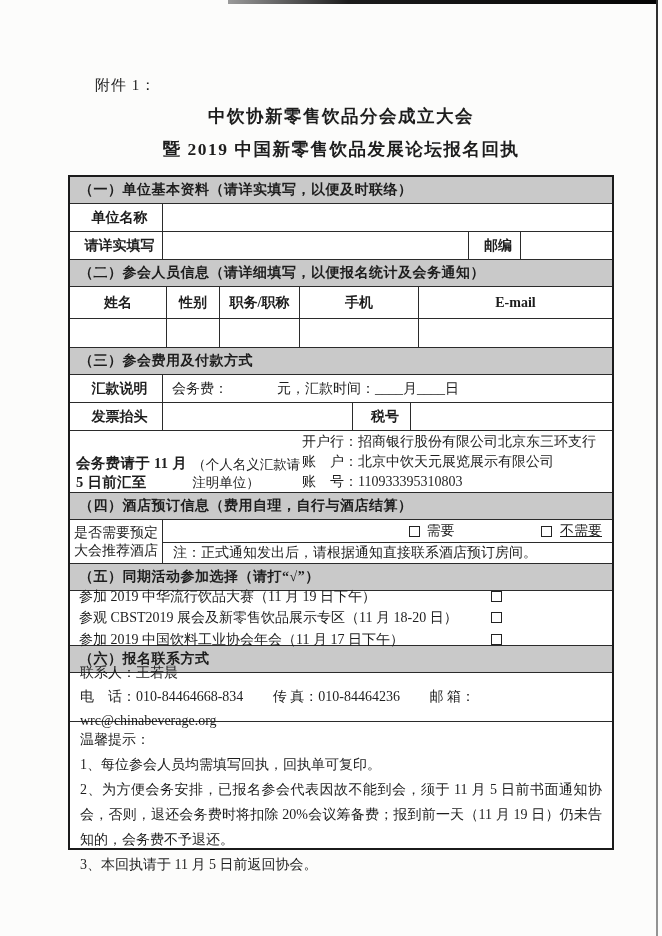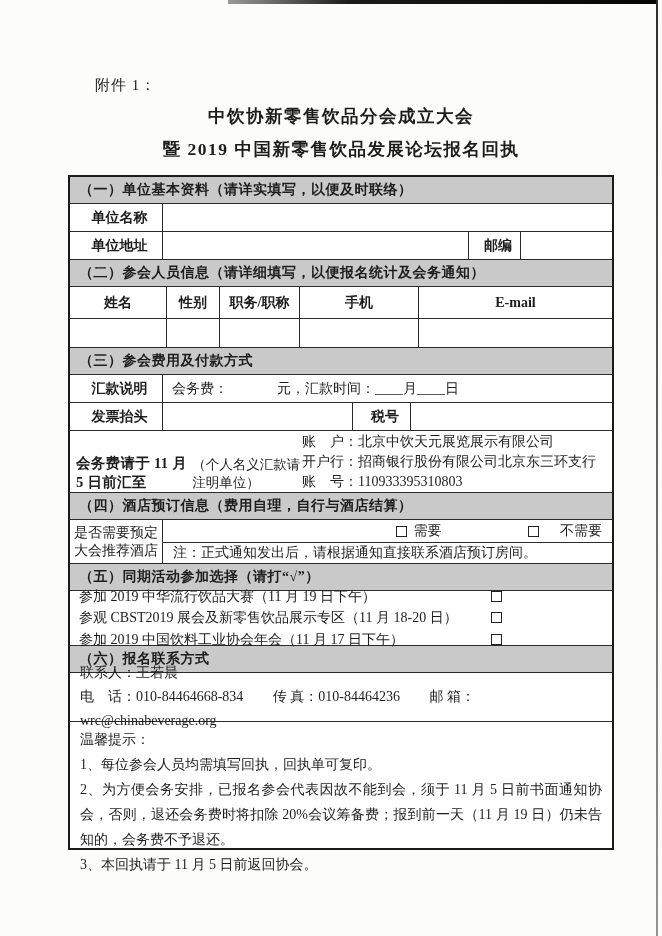--- a/index.html
+++ b/index.html
@@ -63,21 +63,21 @@
   .hotel-sub.opts { height:27px;justify-content:flex-end; }
   .hotel-sub.note { height:25px; border-top:1px solid #2b2b2b; }
 
   .cbx {
     display:inline-block; width:11px; height:11px;
     border:1.5px solid #222; background:#fff;
     vertical-align:middle; box-sizing:border-box;
   }
   .opt-label { margin-left:7px; }
   .opt2 { margin-left:86px; }
-  .opt2 .opt-label { margin-left:18px; }
+  .opt2 .opt-label { margin-left:5px;text-decoration:underline; }
 
   .acts { flex-direction:column; align-items:stretch; justify-content:center; padding:4px 9px; }
   .act-item { position:relative; line-height:21.5px; }
   .act-item .cbx { position:absolute; left:412px; top:5px; }
 
   .contact { flex-direction:column; align-items:flex-start; justify-content:center; padding:2px 10px; line-height:24px; }
   .contact .sp { margin-right:26px; }
 
   .notes { flex-direction:column; align-items:stretch; justify-content:flex-start; padding:5px 10px 0 10px; }
   .notes .nt { font-weight:normal; line-height:25px; }
@@ -97,21 +97,21 @@
   <div class="tbl">
 
     <div class="row first" style="height:26px">
       <div class="band grow">（一）单位基本资料（请详实填写，以便及时联络）</div>
     </div>
     <div class="row" style="height:28px">
       <div class="cell lbl" style="flex:0 0 92px">单位名称</div>
       <div class="cell grow pad"></div>
     </div>
     <div class="row" style="height:28px">
-      <div class="cell lbl" style="flex:0 0 92px">单位地址</div>
+      <div class="cell lbl" style="flex:0 0 92px">请详实填写</div>
       <div class="cell pad" style="flex:0 0 306px"></div>
       <div class="cell lbl" style="flex:0 0 52px">邮编</div>
       <div class="cell grow pad"></div>
     </div>
 
     <div class="row" style="height:27px">
       <div class="band grow">（二）参会人员信息（请详细填写，以便报名统计及会务通知）</div>
     </div>
     <div class="row" style="height:32px">
       <div class="cell colhead" style="flex:0 0 96px">姓名</div>
@@ -140,22 +140,22 @@
       <div class="cell pad" style="flex:0 0 190px"></div>
       <div class="cell lbl" style="flex:0 0 58px">税号</div>
       <div class="cell grow pad"></div>
     </div>
     <div class="row" style="height:62px">
       <div class="cell payto-left" style="border-left:none">
         <div class="l1">会务费请于 11 月 5 日前汇至</div>
         <div class="l2">（个人名义汇款请注明单位）</div>
       </div>
       <div class="cell payto-right" style="border-left:none">
+        <div>开户行：招商银行股份有限公司北京东三环支行</div>
         <div>账　户：北京中饮天元展览展示有限公司</div>
-        <div>开户行：招商银行股份有限公司北京东三环支行</div>
         <div>账　号：110933395310803</div>
       </div>
     </div>
 
     <div class="row" style="height:27px">
       <div class="band grow">（四）酒店预订信息（费用自理，自行与酒店结算）</div>
     </div>
     <div class="row" style="height:44px">
       <div class="cell" style="flex:0 0 92px; flex-direction:column; justify-content:center; text-align:center;">
         <div>是否需要预定</div>

